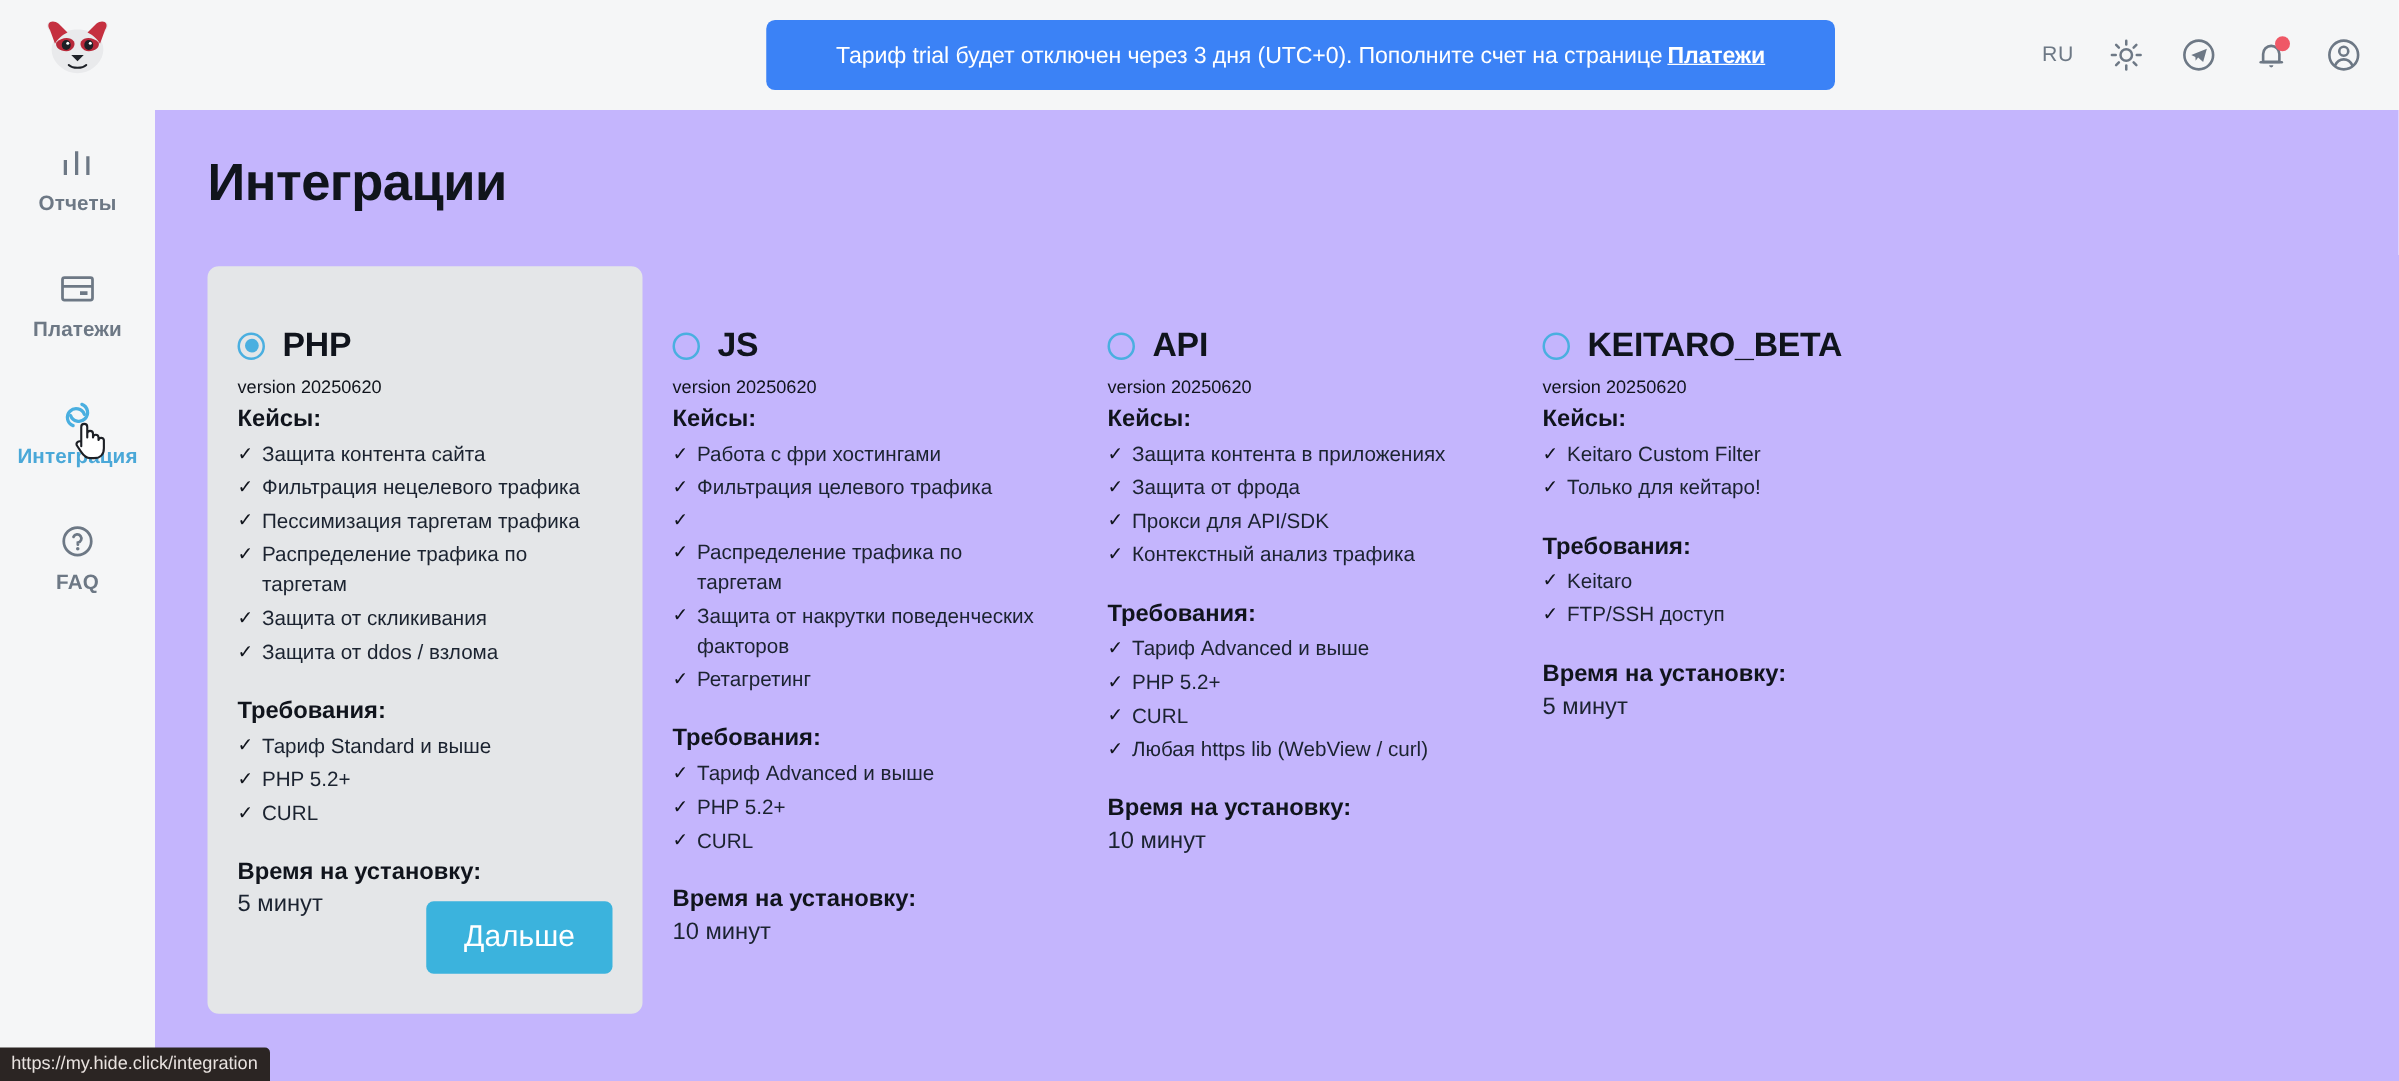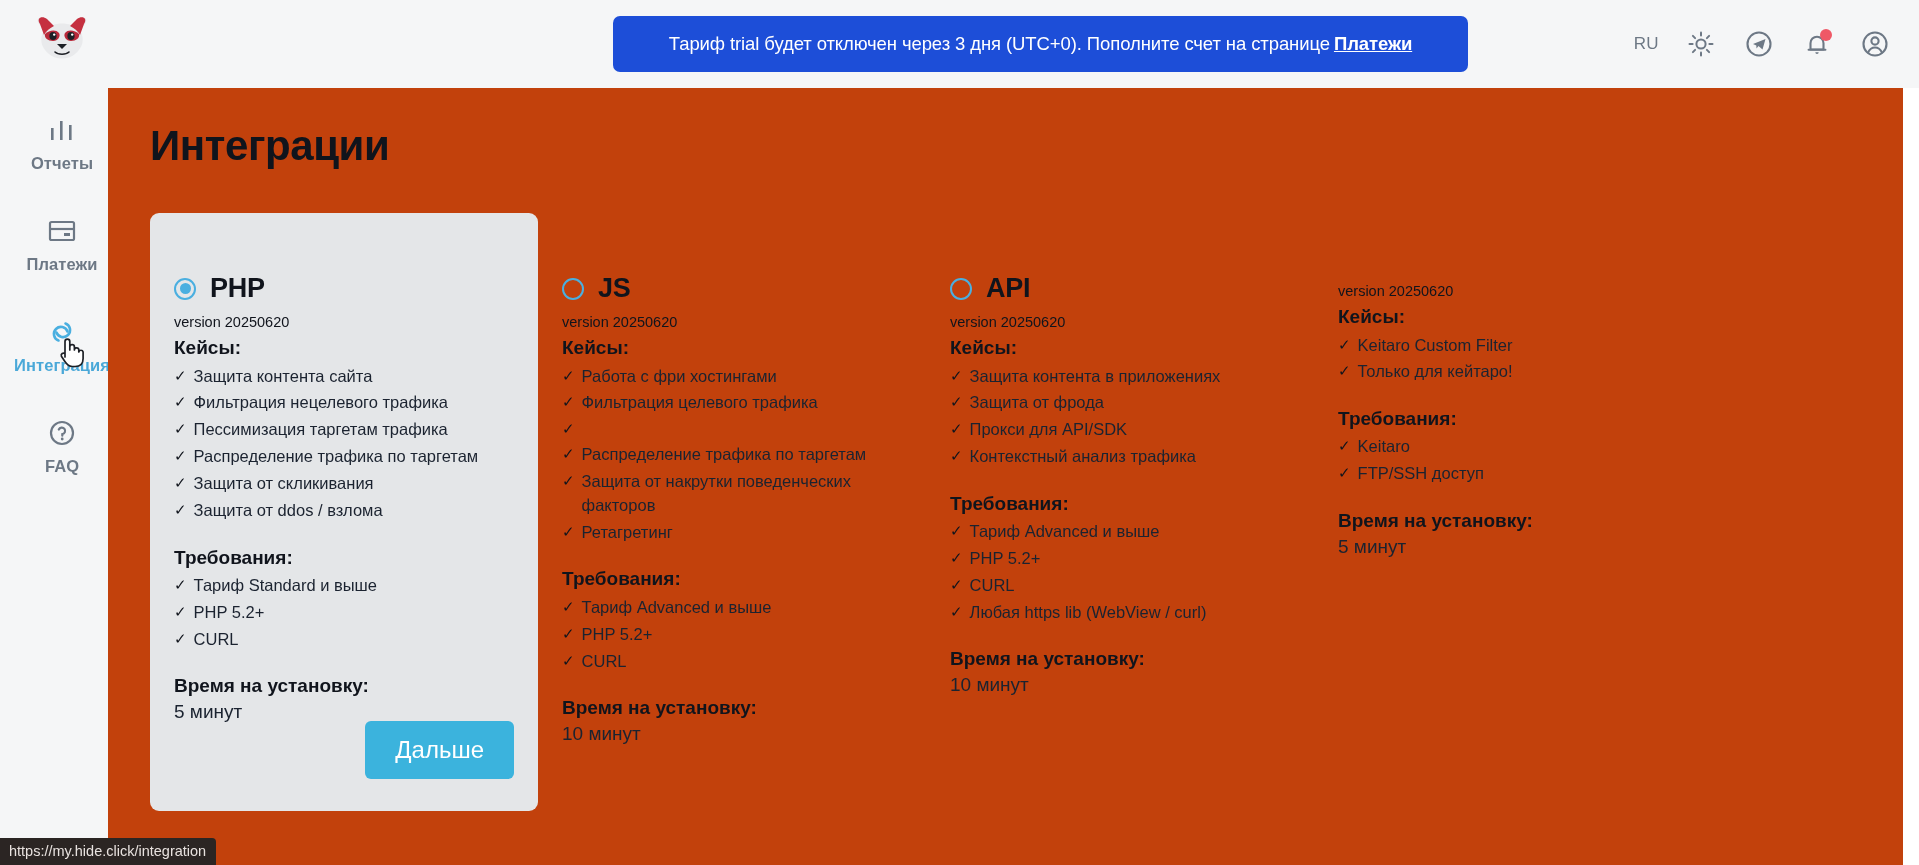--- a/index.html
+++ b/index.html
@@ -39,21 +39,21 @@
   
   .header {
     position: absolute; left: 124px; top: 0;
     width: 1795px; height: 88px;
     background: #f5f6f7;
     display: flex; align-items: center;
   }
   .alert-banner {
     position: absolute; left: 489px; top: 16px;
     width: 855px; height: 56px;
-    background: #1d4ed8; border-radius: 7px;
+    background: #3b82f6; border-radius: 7px;
     display: flex; align-items: center; justify-content: center;
     color: #ffffff; font-size: 18.5px; letter-spacing: -0.1px;
     padding: 0 18px; cursor: pointer;
   }
   .alert-link { color:#fff; font-weight: 700; text-decoration: underline; margin-left: 4px; }
 
   .header-right {
     position: absolute; right: 28px; top: 0; height: 88px;
     display: flex; align-items: center; gap: 26px;
   }
@@ -61,36 +61,36 @@
   .hicon { width: 32px; height: 32px; position: relative; cursor: pointer;
            display:flex; align-items:center; justify-content:center; }
   .badge-dot {
     position: absolute; right: 1px; top: 1px;
     width: 12px; height: 12px; border-radius: 50%;
     background: #ef5866;
   }
 
   
   .main {
-    position: absolute; left: 108px; top: 88px;
-    width: 1795px; height: 777px; background: #c2410c;
+    position: absolute; left: 124px; top: 88px;
+    width: 1795px; height: 777px; background: #c4b5fd;
     padding: 0 0 0 42px;
   }
   .page-title {
     margin-top: 34px;
     font-size: 42px; font-weight: 700; color: #10141c; letter-spacing: -0.4px;
   }
 
   .cards-row {
     margin-top: 43px;
     display: flex; align-items: flex-start; gap: 0;
   }
   .card {
-    width: 388px; min-height: 598px;
-    padding: 60px 24px 24px 24px;
+    width: 348px; min-height: 598px;
+    padding: 48px 24px 24px 24px;
     border-radius: 9px;
     position: relative;
     cursor: pointer;
   }
   .card.selected { background: #e4e6e8; }
 
   .card-head { display: flex; align-items: center; gap: 14px; }
   .radio {
     width: 22px; height: 22px; border-radius: 50%;
     border: 2.6px solid #4aafe0; background: transparent;
@@ -417,20 +417,24 @@
               <span class="check">✓</span>
               <span>Любая https lib (WebView / curl)</span>
             </div>
         </div>
 
         <div class="sec-title spaced">Время на установку:</div>
         <div class="plain-val">10 минут</div>
       </div>
 
       <div class="card">
+        <div class="card-head">
+          <span class="radio"></span>
+          <span class="card-title">KEITARO_BETA</span>
+        </div>
         <div class="card-version">version 20250620</div>
 
         <div class="sec-title">Кейсы:</div>
         <div class="feat-list">
           <div class="feat">
               <span class="check">✓</span>
               <span>Keitaro Custom Filter</span>
             </div>
           <div class="feat">
               <span class="check">✓</span>

